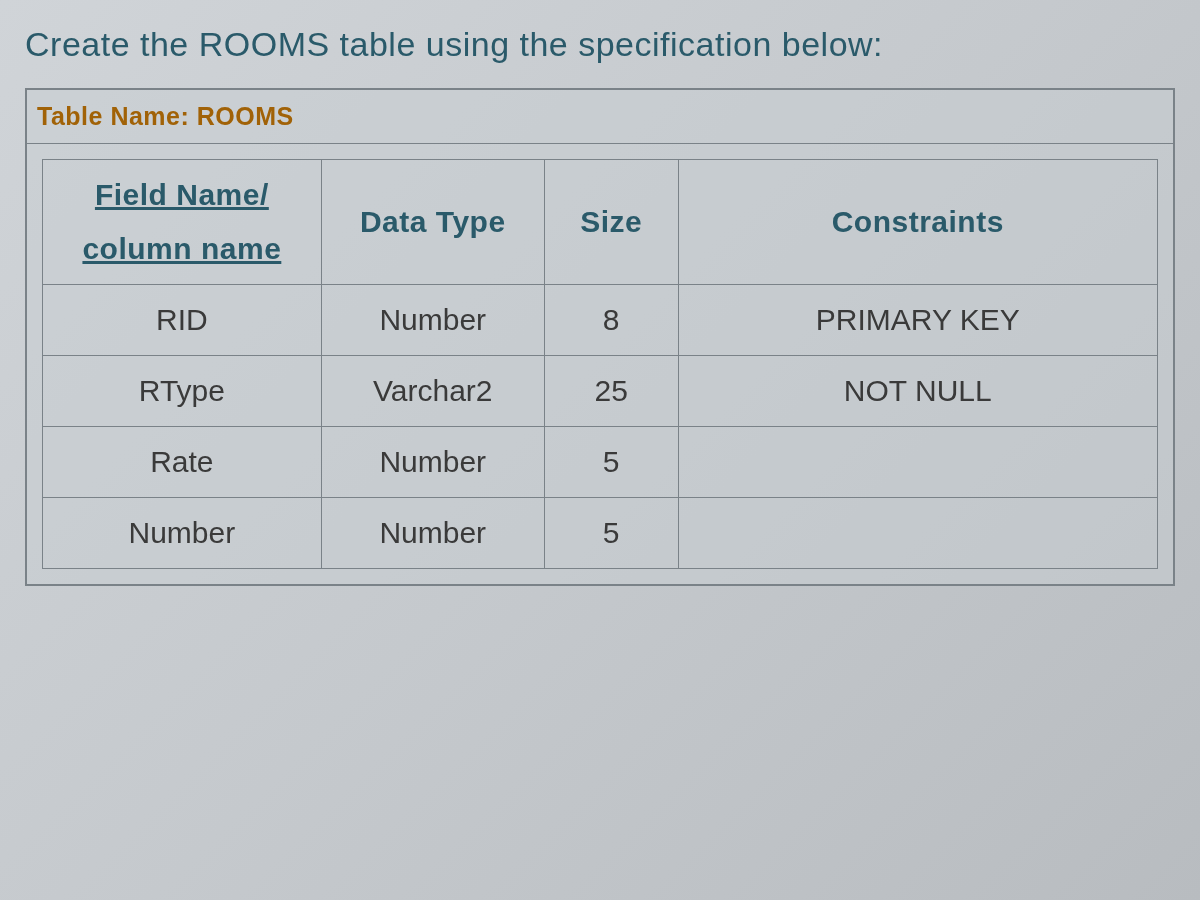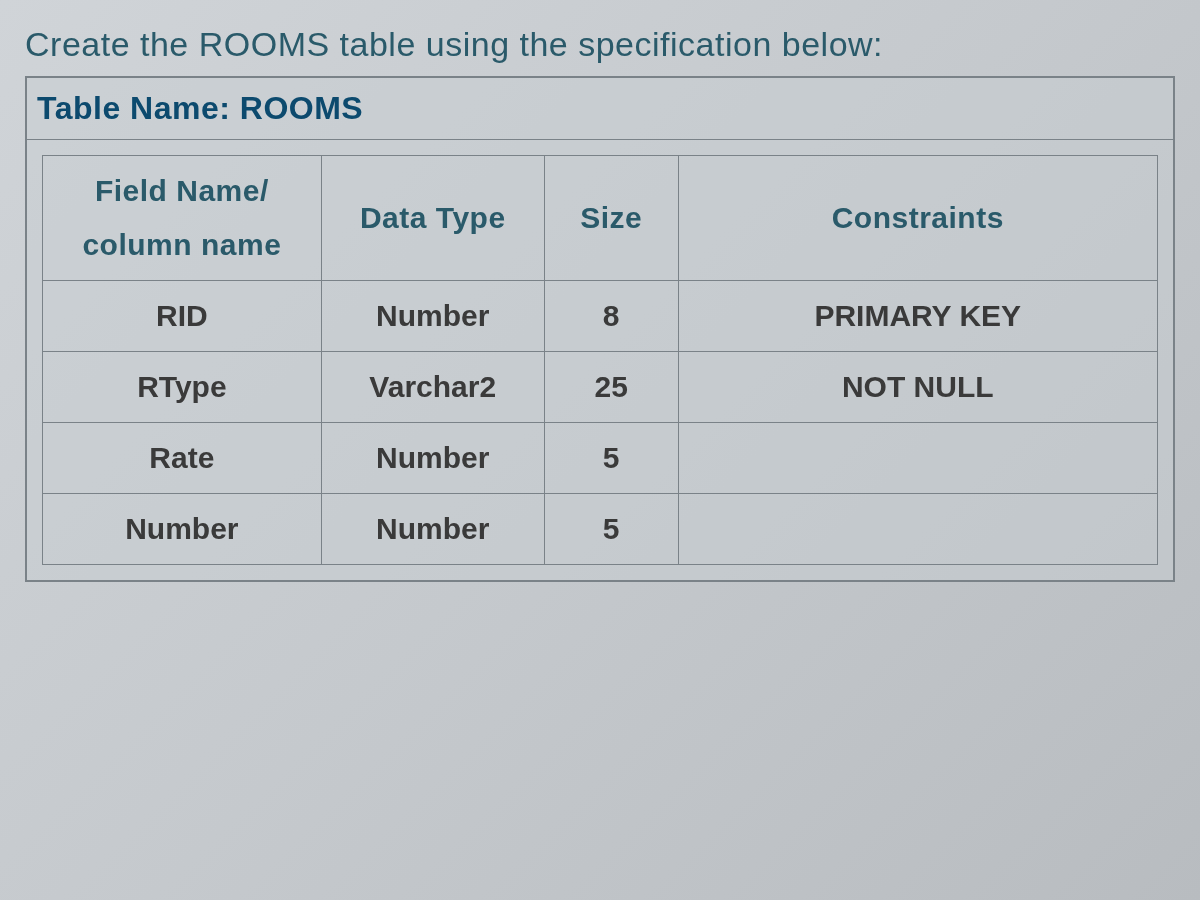--- a/index.html
+++ b/index.html
@@ -12,34 +12,34 @@
       height: 900px;
       background: linear-gradient(135deg, #d0d4d8 0%, #c5c9cd 50%, #b8bcc0 100%);
       font-family: Arial, Helvetica, sans-serif;
       padding: 25px;
       overflow: hidden;
     }
     .instruction {
       color: #2a5a6a;
       font-size: 34px;
       font-weight: 500;
-      margin-bottom: 12px;
+      margin-bottom: 24px;
       letter-spacing: 0.5px;
     }
     .outer-table {
       border: 2px solid #7a8288;
       border-collapse: collapse;
       width: 100%;
       background: rgba(200, 205, 210, 0.5);
     }
     .table-name-row td {
       border: 1px solid #7a8288;
       padding: 12px 10px;
-      color: #0c4a6e;
-      font-size: 32px;
+      color: #a16207;
+      font-size: 25px;
       font-weight: 600;
       letter-spacing: 0.5px;
     }
     .inner-cell {
       padding: 15px;
       border: 1px solid #7a8288;
     }
     .spec-table {
       border-collapse: collapse;
       width: 100%;
@@ -56,23 +56,23 @@
       font-weight: 600;
       letter-spacing: 0.5px;
     }
     .header-fieldname .sub {
       display: block;
       margin-top: 20px;
     }
     .spec-table td {
       color: #3a3a3a;
       font-size: 30px;
-      font-weight: 700;
+      font-weight: 400;
     }
-    .col-field { width: 25%; }
+    .col-field { width: 25%; text-decoration: underline; }
     .col-type { width: 20%; }
     .col-size { width: 12%; }
     .col-constraints { width: 43%; }
   </style>
 </head>
 <body>
 
 <div class="instruction">Create the ROOMS table using the specification below:</div>
 
 <table class="outer-table">

